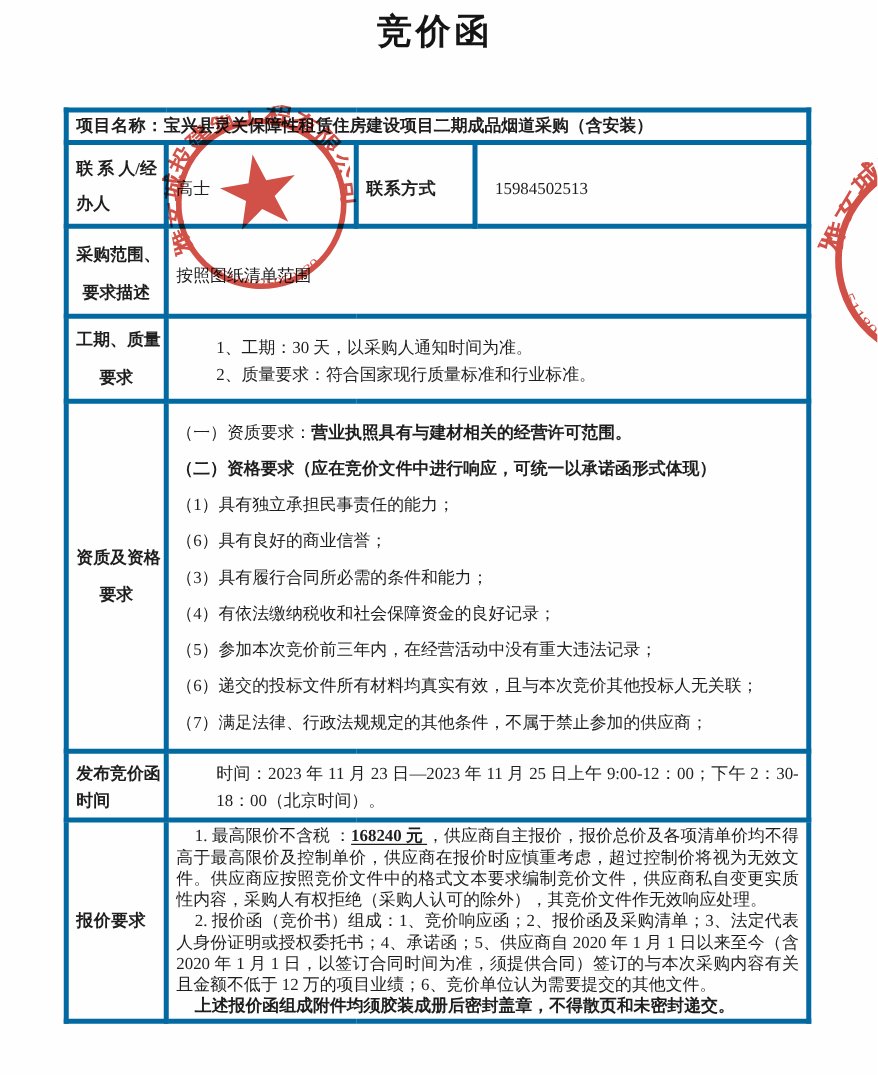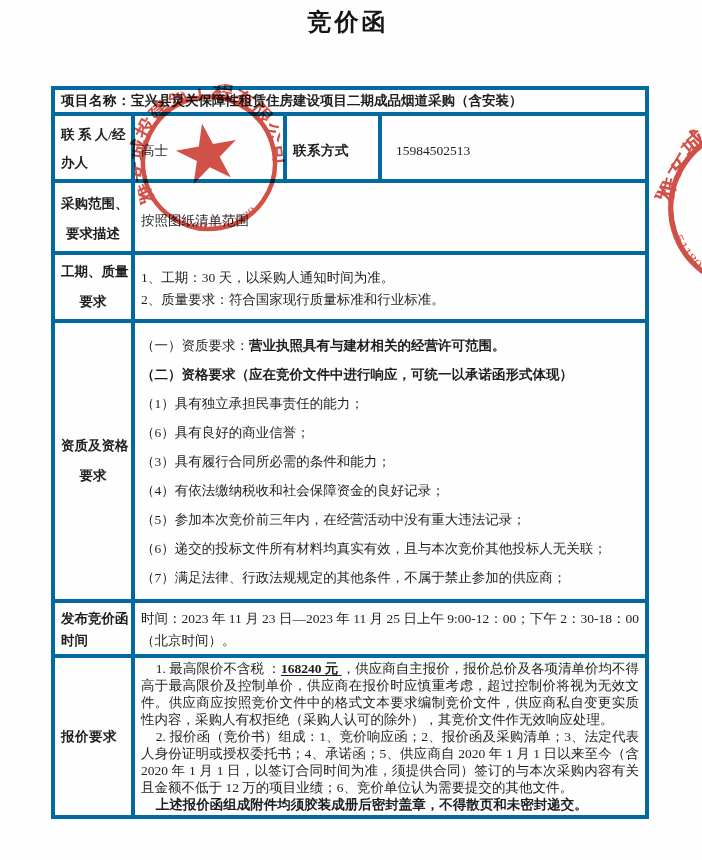--- a/index.html
+++ b/index.html
@@ -3,42 +3,42 @@
 <meta charset="utf-8">
 <style>
   html,body{margin:0;padding:0;background:#ffffff;}
   .page{
     position:relative;width:702px;height:860px;overflow:hidden;
     background:#fefefe;color:#1e1e1e;
     font-family:"Liberation Serif","DejaVu Serif",serif;
   }
   .doc-title{
     margin:6px 0 0 0;width:696px;text-align:center;
-    font-size:24px;font-weight:bold;letter-spacing:3px;color:#151515;
+    font-size:28px;font-weight:bold;letter-spacing:3px;color:#151515;
   }
   .intro{
     position:absolute;left:53px;top:38px;width:588px;
     font-size:15px;line-height:19px;text-align:justify;text-indent:2.9em;
     color:#222;
   }
   table.bid{
     position:absolute;left:51px;top:86px;width:594px;
     border-collapse:collapse;table-layout:fixed;
     font-size:13.5px;color:#1e1e1e;
   }
   table.bid td{
     border:4px solid #0369a1;padding:2px 6px;vertical-align:middle;
     overflow:hidden;
   }
   .lbl{font-weight:bold;}
   .cell-label{font-weight:bold;letter-spacing:0.5px;white-space:nowrap;}
   .lab2 div{line-height:30px;white-space:nowrap;font-weight:bold;text-align:center;}
   .lab2 .ctr{text-align:center;}
   td.vtop{vertical-align:top;}
-  .dq-line{line-height:22px;}
+  .dq-line{line-height:22px;margin-left:32px;}
   .qual-line{line-height:29px;white-space:nowrap;}
   .qp{margin:0;text-indent:1.1em;text-align:justify;line-height:17px;}
   .u{text-decoration:underline;text-underline-offset:2px;}
   .contact-lab div{line-height:28px;white-space:nowrap;font-weight:bold;}
   .announce-lab div{line-height:22px;white-space:nowrap;font-weight:bold;}
   .stamp{position:absolute;mix-blend-mode:multiply;opacity:0.88;}
   .stamp1{left:134px;top:88px;transform:rotate(-10deg);}
   .stamp2{left:660px;top:118px;transform:rotate(28deg);}
   .seal-text{font-weight:bold;}
 </style>

